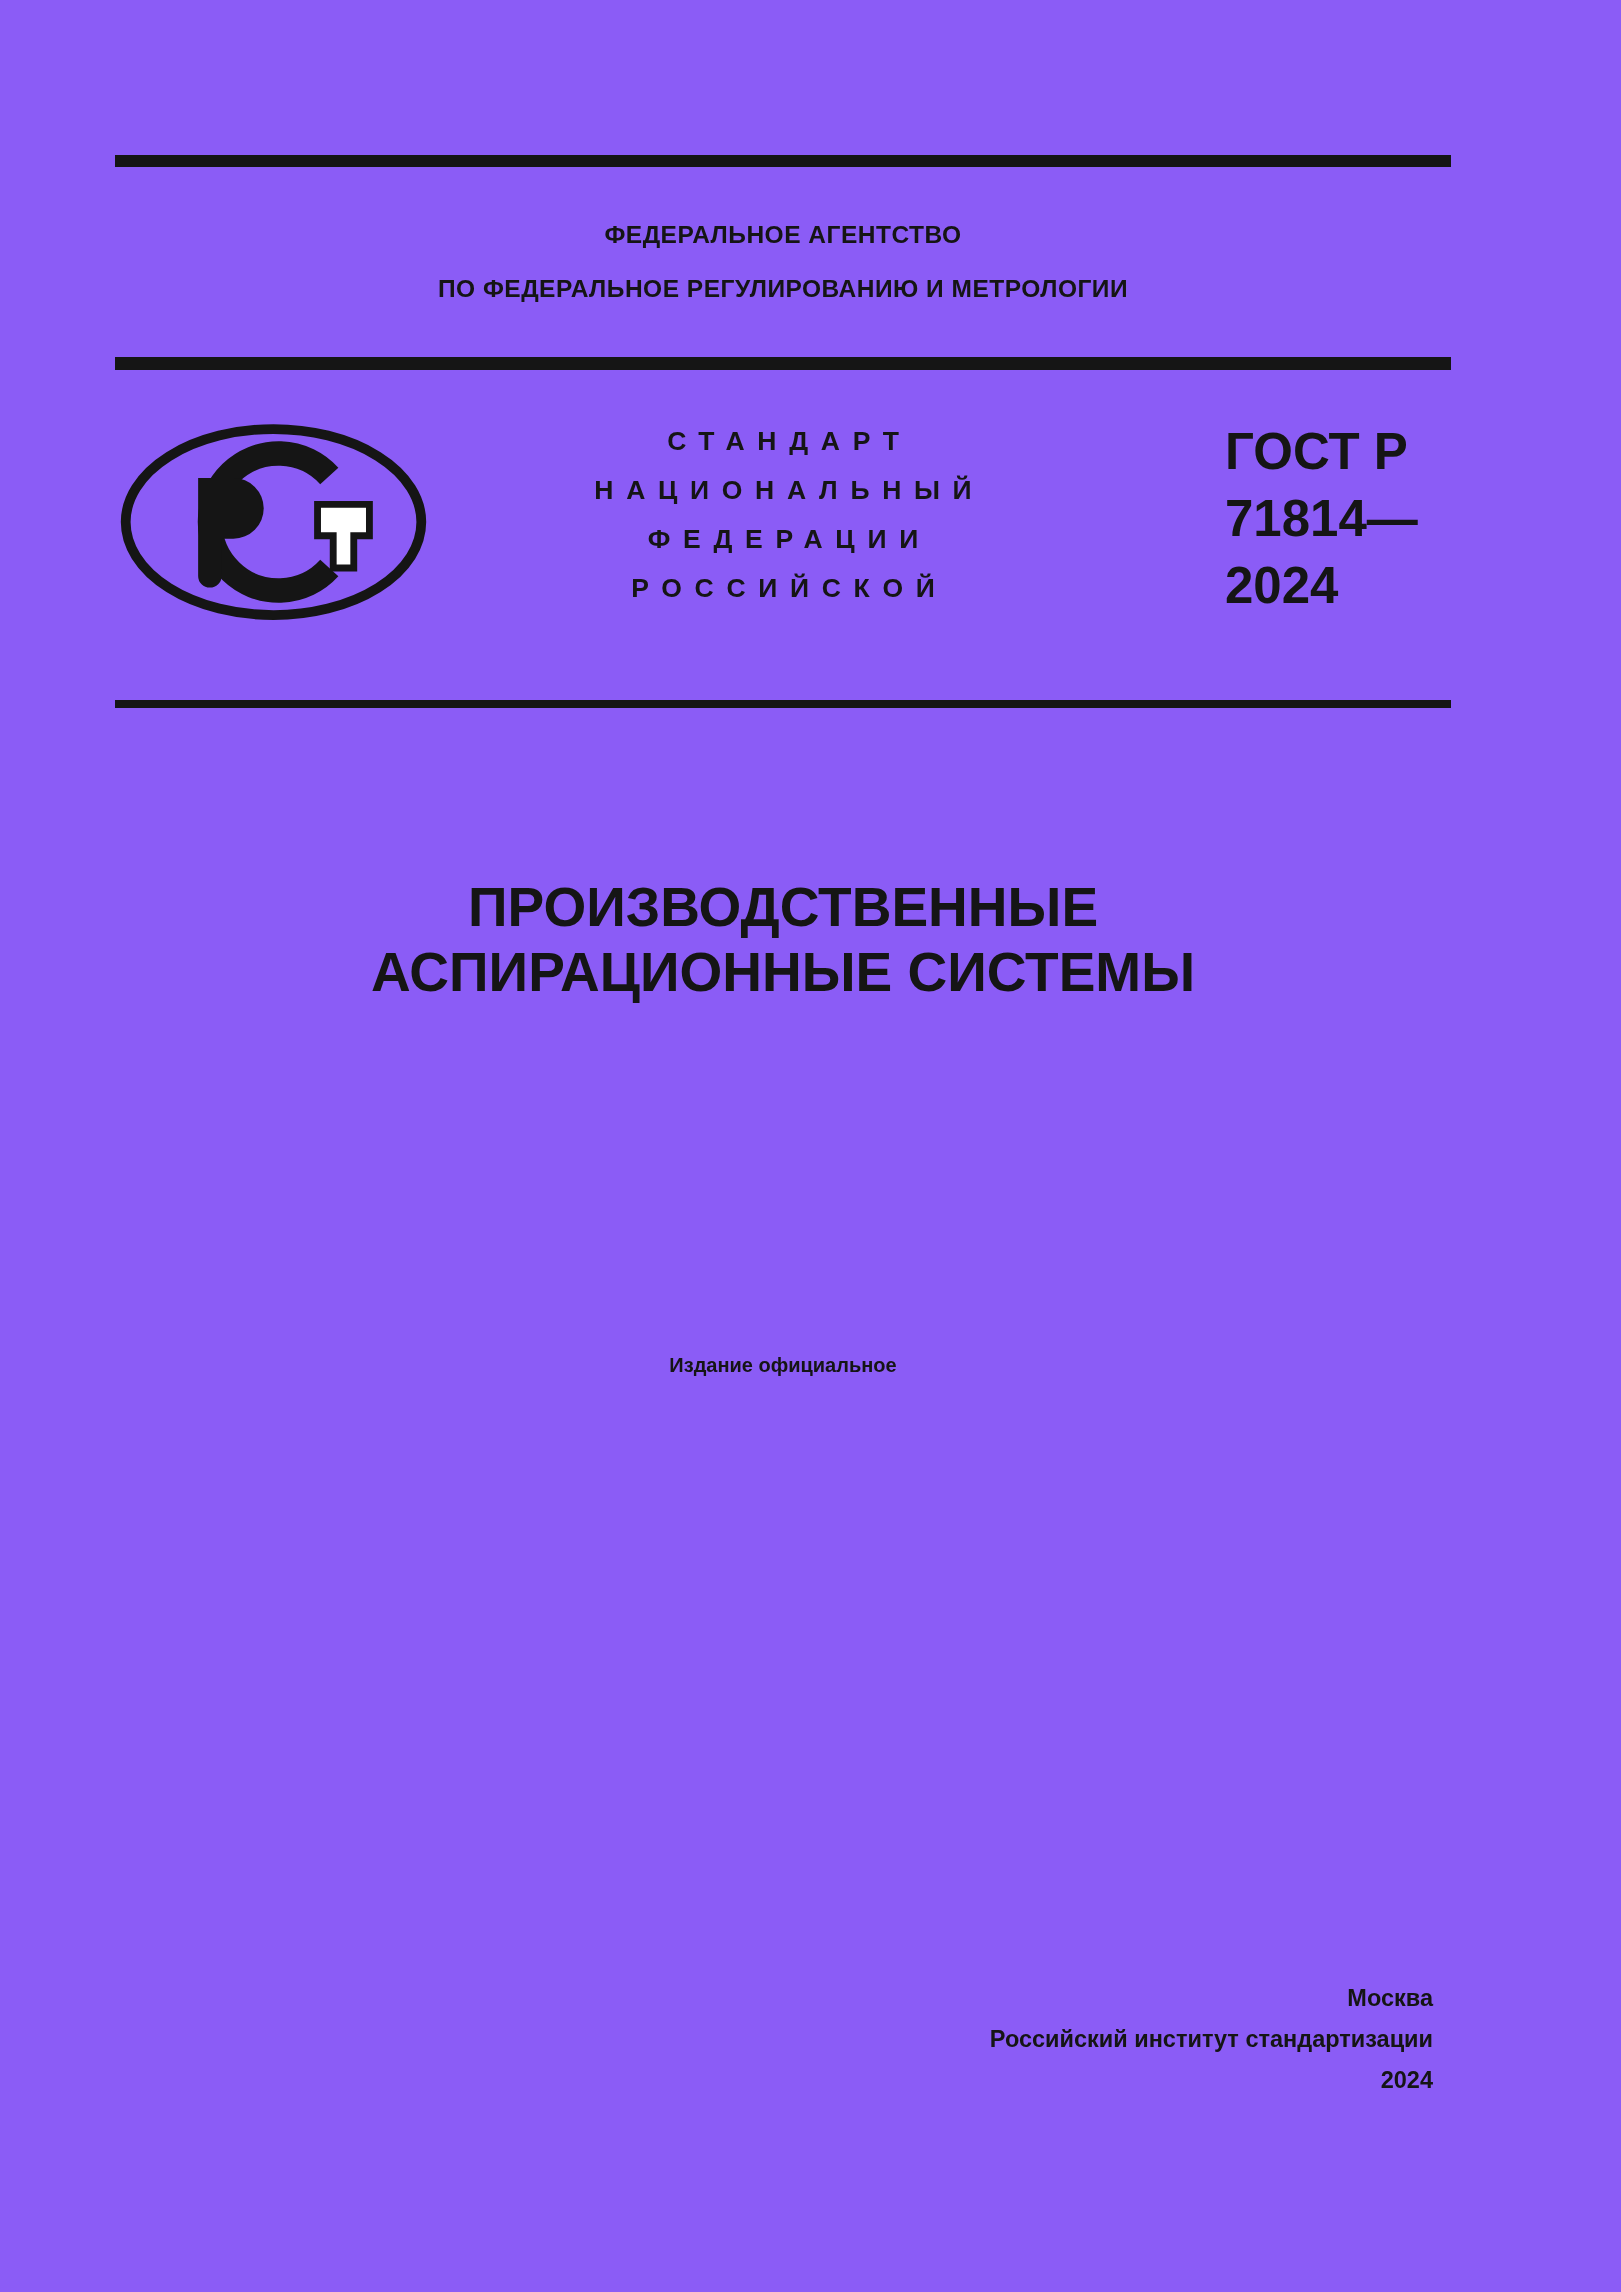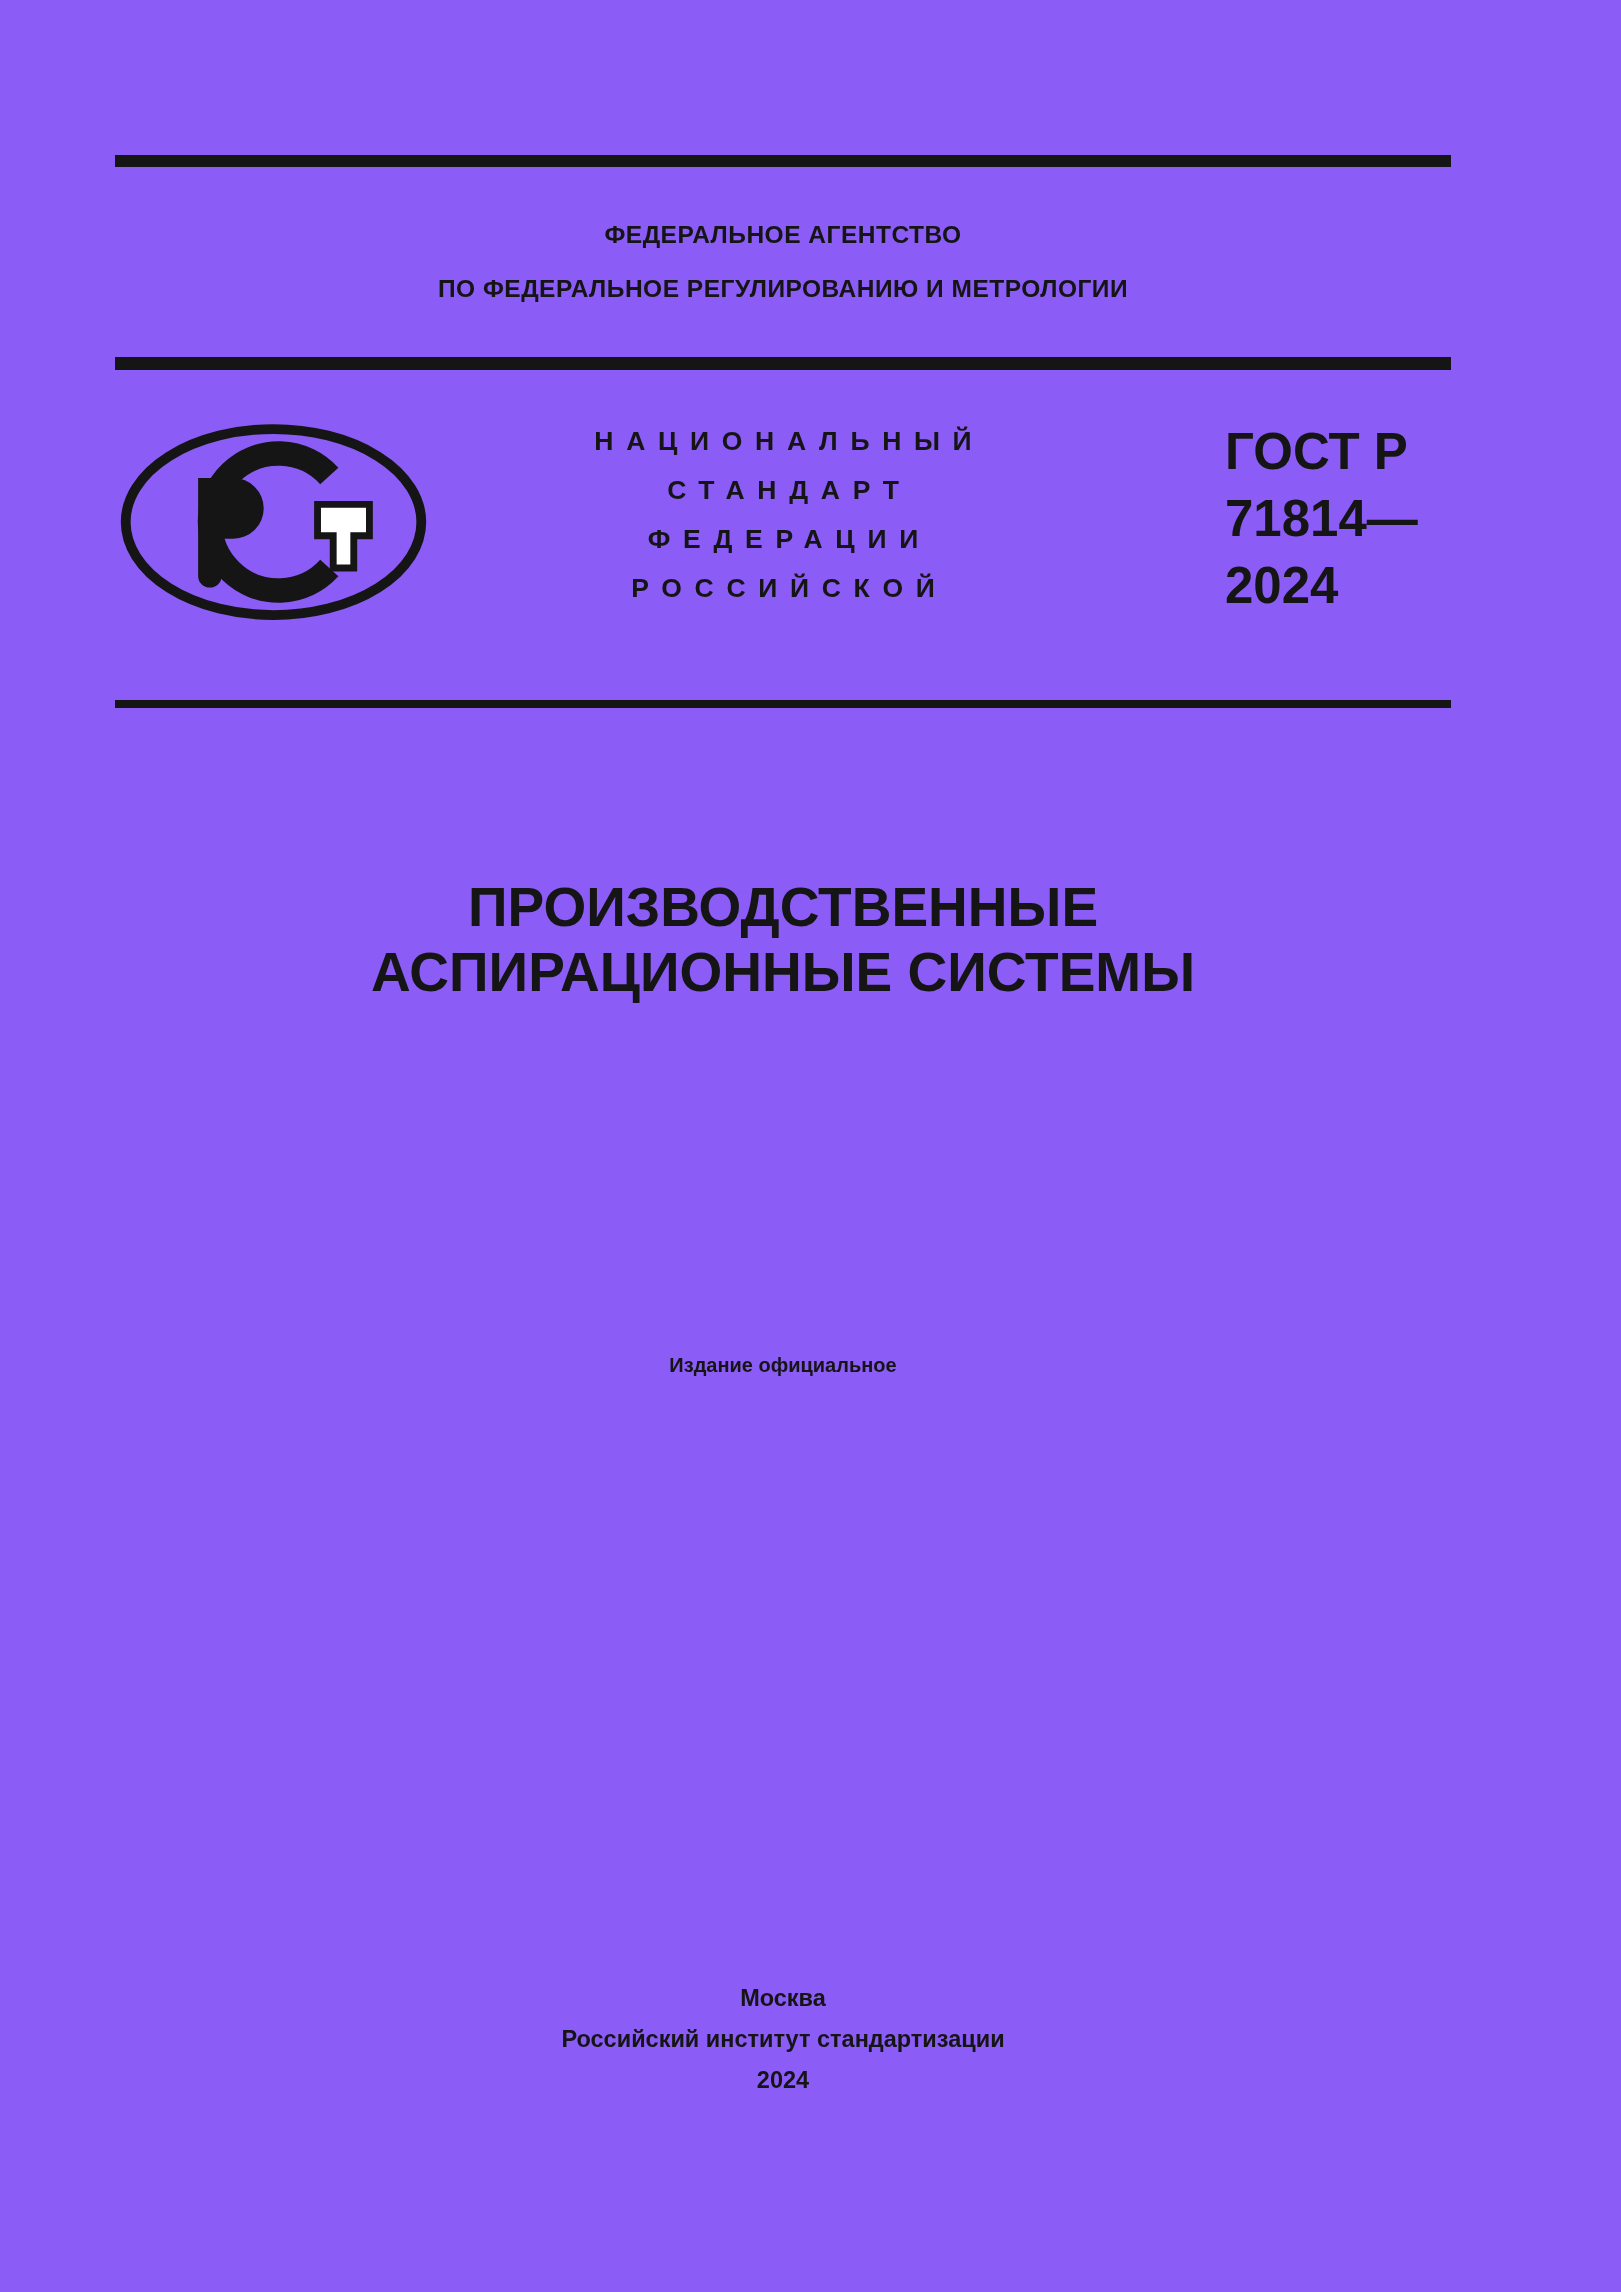--- a/index.html
+++ b/index.html
@@ -97,24 +97,24 @@
     left: 115px;
     top: 1349px;
     width: 1336px;
     text-align: center;
     font-size: 20px;
     line-height: 33px;
   }
 
   .imprint {
     position: absolute;
-    left: 115px;
+    left: 97px;
     top: 1978px;
     width: 1336px;
-    text-align: center;
+    text-align: right;
     font-size: 23.5px;
     line-height: 41px;
   }
 </style>
 </head>
 <body>
 
 <div class="page">
 
   <div class="rule rule-top"></div>
@@ -127,22 +127,22 @@
   <div class="rule rule-mid"></div>
 
   <svg class="logo" viewBox="0 0 330 210" xmlns="http://www.w3.org/2000/svg" aria-hidden="true">
     <ellipse cx="165" cy="103" rx="151" ry="95" fill="none" stroke="#151515" stroke-width="10"></ellipse>
     <path d="M 222 56 A 70 70 0 1 0 222 150" fill="none" stroke="#151515" stroke-width="25"></path>
     <path d="M 88 58 H 124 A 31 31 0 0 1 124 120 H 112 V 158 A 12 12 0 0 1 88 158 Z" fill="#151515"></path>
     <path d="M 210 85 H 263 V 117 H 247 V 150 H 226 V 117 H 210 Z" fill="#ffffff" stroke="#151515" stroke-width="7"></path>
   </svg>
 
   <div class="std-type">
+    <div>СТАНДАРТ</div>
     <div>НАЦИОНАЛЬНЫЙ</div>
-    <div>СТАНДАРТ</div>
     <div>ФЕДЕРАЦИИ</div>
     <div>РОССИЙСКОЙ</div>
   </div>
 
   <div class="designation">
     <div>ГОСТ Р</div>
     <div>71814—</div>
     <div>2024</div>
   </div>
 

